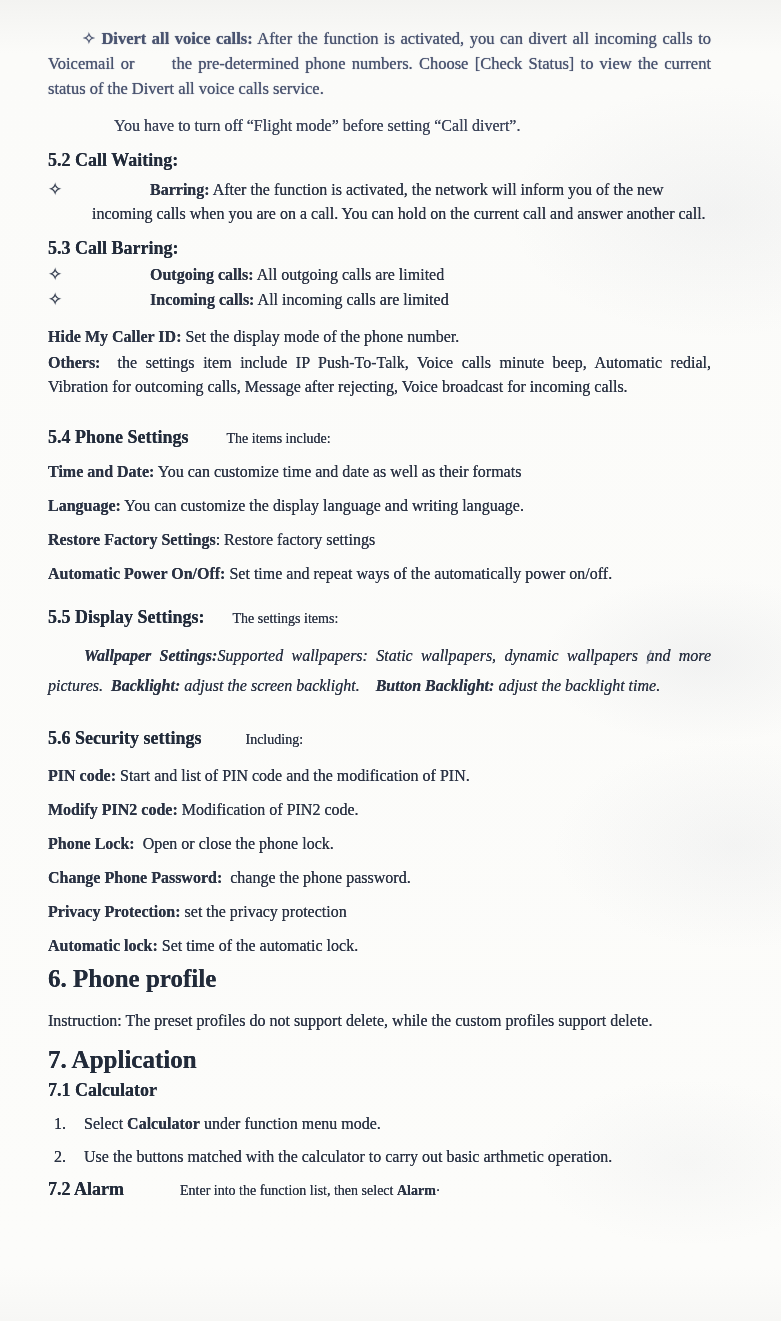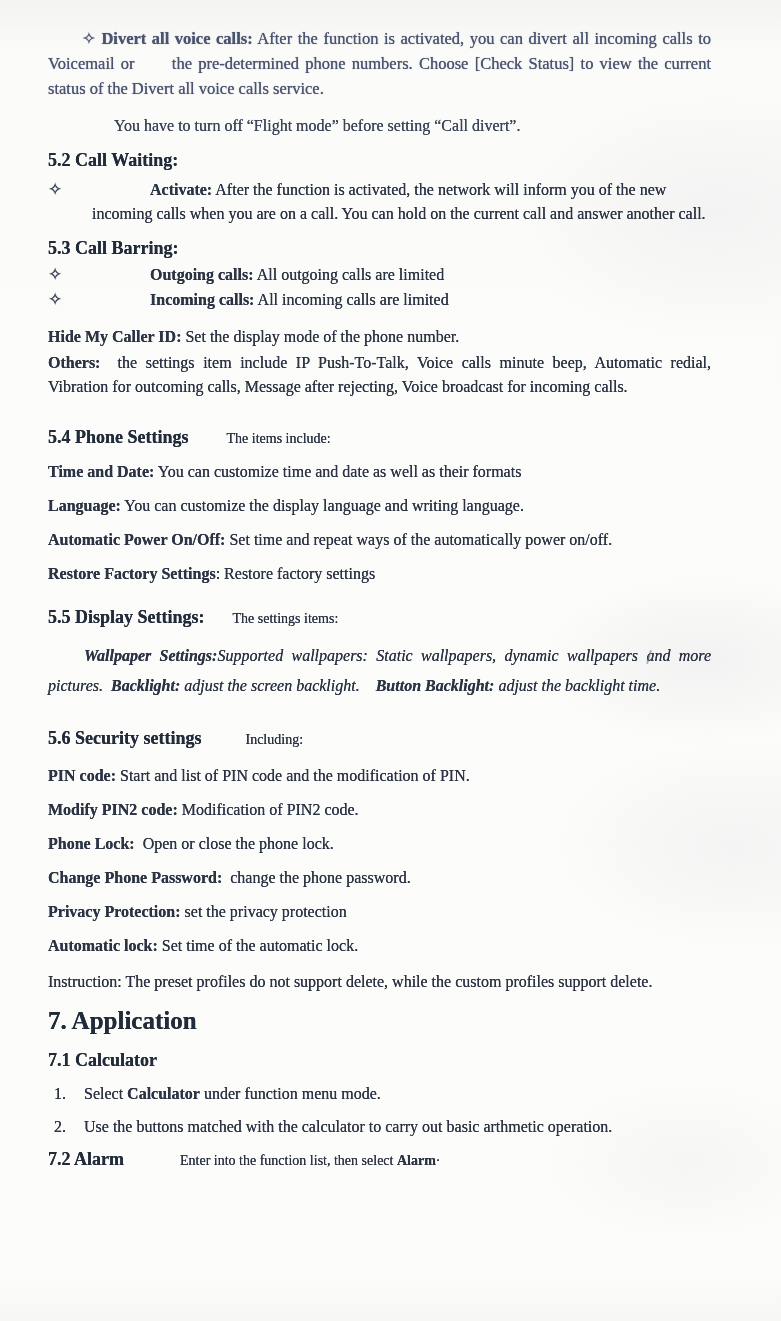--- a/index.html
+++ b/index.html
@@ -40,42 +40,42 @@
   .bullet-icon{flex:none;width:44px;font-size:17px;color:#333c4e;text-shadow:0 0 0.8px currentColor;}
   .bullet-body{flex:1;text-indent:58px;}
 
   .para{margin-top:13px;}
   .setting-line{margin-top:5px;line-height:29px;}
   .sec-line{margin-top:11px;line-height:23px;}
   .wallpaper-para{margin-top:9px;line-height:30px;text-indent:36px;text-align:justify;font-style:italic;}
   .profile-para{margin-top:7px;line-height:25px;text-align:justify;}
   .instruction-para{margin-top:13px;}
   .h7{margin-top:10px;}
-  .h71{font-size:18px;font-weight:bold;margin-top:9px;line-height:26px;color:#222b3a;}
+  .h71{font-size:18px;font-weight:bold;line-height:26px;color:#222b3a;}
   .list-row{display:flex;margin-top:9px;}
   .list-num{flex:none;width:36px;padding-left:6px;box-sizing:border-box;}
   .h72{margin-top:7px;}
   .h72 .tail{margin-left:56px;}
 
   .artifact-slash{position:absolute;left:648px;top:650px;width:1.5px;height:14px;background:rgba(110,118,134,0.55);transform:rotate(16deg);}
 </style>
 </head>
 <body>
 
 <div class="page">
 
   <p class="para-divert body-text"><span>✧</span> <b>Divert all voice calls:</b><span> After the function is activated, you can divert all incoming calls to Voicemail or &nbsp;&nbsp;&nbsp;&nbsp; the pre-determined phone numbers. Choose [Check Status] to view the current status of the Divert all voice calls service.</span></p>
 
   <p class="note-line body-text">You have to turn off “Flight mode” before setting “Call divert”.</p>
 
   <p class="h-sub">5.2 Call Waiting:</p>
 
   <div class="bullet-row body-text">
     <span class="bullet-icon">✧</span>
-    <p class="bullet-body"><b>Activate:</b><span> After the function is activated, the network will inform you of the new incoming calls when you are on a call. You can hold on the current call and answer another call.</span></p>
+    <p class="bullet-body"><b>Barring:</b><span> After the function is activated, the network will inform you of the new incoming calls when you are on a call. You can hold on the current call and answer another call.</span></p>
   </div>
 
   <p class="h-sub">5.3 Call Barring:</p>
 
   <div class="bullet-row body-text" style="margin-top:2px;">
     <span class="bullet-icon">✧</span>
     <p class="bullet-body"><b>Outgoing calls:</b><span> All outgoing calls are limited</span></p>
   </div>
   <div class="bullet-row body-text" style="margin-top:1px;">
     <span class="bullet-icon">✧</span>
@@ -83,36 +83,37 @@
   </div>
 
   <p class="para body-text"><b>Hide My Caller ID:</b><span> Set the display mode of the phone number.</span></p>
 
   <p class="body-text justify" style="margin-top:2px;"><b>Others:</b><span>&nbsp; the settings item include IP Push-To-Talk, Voice calls minute beep, Automatic redial, Vibration for outcoming calls, Message after rejecting, Voice broadcast for incoming calls.</span></p>
 
   <p class="h-sub h-54" style="margin-top:25px;"><span>5.4 Phone Settings</span><span class="tail">The items include:</span></p>
 
   <p class="setting-line body-text"><b>Time and Date:</b><span> You can customize time and date as well as their formats</span></p>
   <p class="setting-line body-text"><b>Language:</b><span> You can customize the display language and writing language.</span></p>
+  <p class="setting-line body-text"><b>Restore Factory Settings</b><span>: Restore factory settings</span></p>
   <p class="setting-line body-text"><b>Automatic Power On/Off:</b><span> Set time and repeat ways of the automatically power on/off.</span></p>
-  <p class="setting-line body-text"><b>Restore Factory Settings</b><span>: Restore factory settings</span></p>
 
   <p class="h-sub h-55" style="margin-top:16px;"><span>5.5 Display Settings:</span><span class="tail">The settings items:</span></p>
 
   <p class="wallpaper-para body-text"><b>Wallpaper Settings:</b><span>Supported wallpapers: Static wallpapers, dynamic wallpapers and more pictures.&nbsp; </span><b>Backlight:</b><span> adjust the screen backlight.&nbsp;&nbsp;&nbsp; </span><b>Button Backlight:</b><span> adjust the backlight time.</span></p>
 
   <p class="h-sub h-56" style="margin-top:24px;"><span>5.6 Security settings</span><span class="tail">Including:</span></p>
 
   <p class="sec-line body-text"><b>PIN code:</b><span> Start and list of PIN code and the modification of PIN.</span></p>
   <p class="sec-line body-text"><b>Modify PIN2 code:</b><span> Modification of PIN2 code.</span></p>
   <p class="sec-line body-text"><b>Phone Lock:</b><span>&nbsp; Open or close the phone lock.</span></p>
   <p class="sec-line body-text"><b>Change Phone Password:</b><span>&nbsp; change the phone password.</span></p>
   <p class="sec-line body-text"><b>Privacy Protection:</b><span> set the privacy protection</span></p>
   <p class="sec-line body-text"><b>Automatic lock:</b><span> Set time of the automatic lock.</span></p>
 
+  <p class="h-big" style="margin-top:5px;">6. Phone profile</p>
 
 
   <p class="instruction-para body-text">Instruction: The preset profiles do not support delete, while the custom profiles support delete.</p>
 
   <p class="h-big h7">7. Application</p>
 
   <p class="h71">7.1 Calculator</p>
 
   <div class="list-row body-text">
     <span class="list-num">1.</span>

